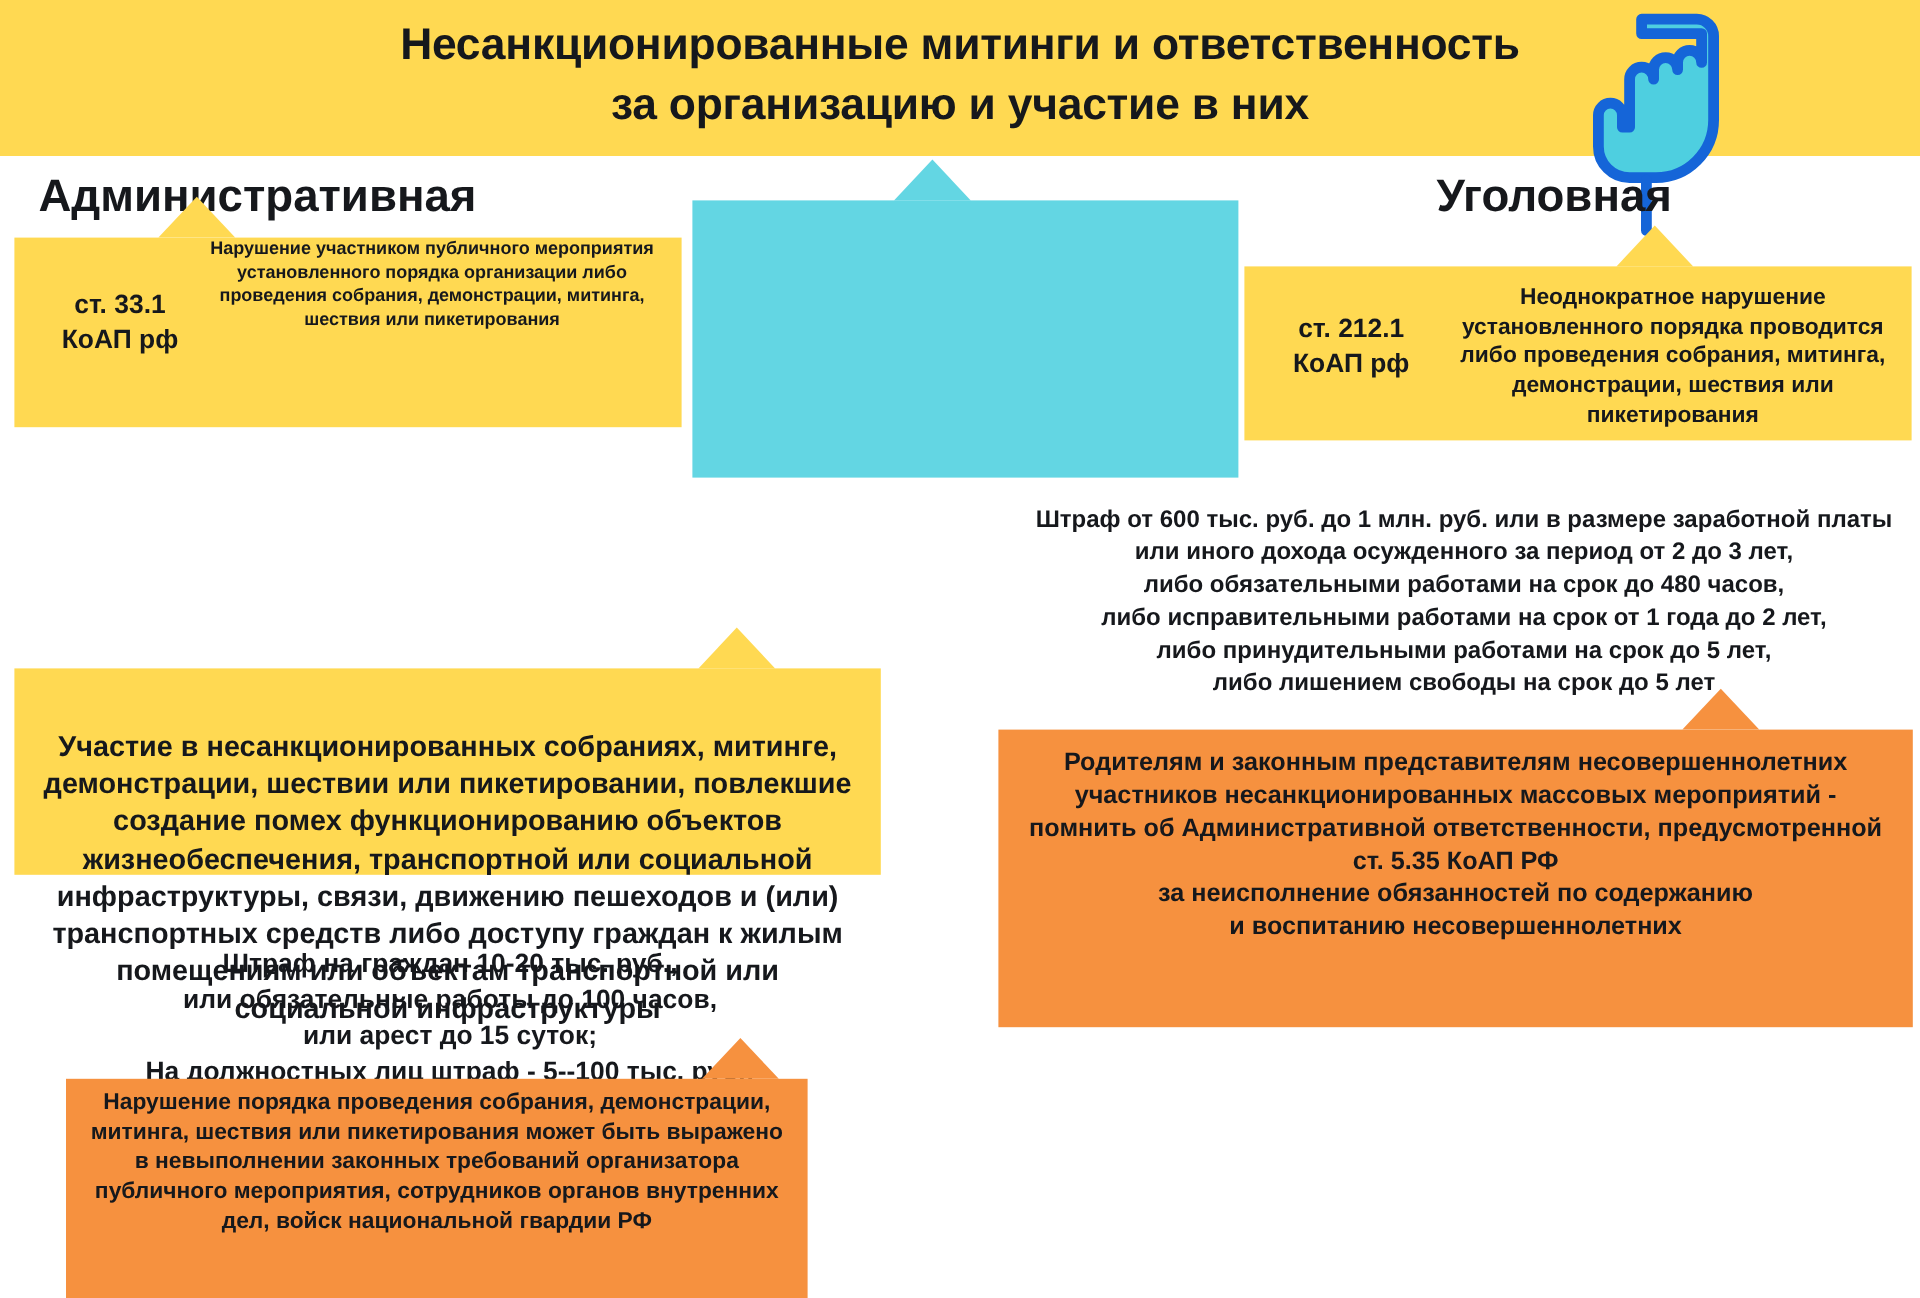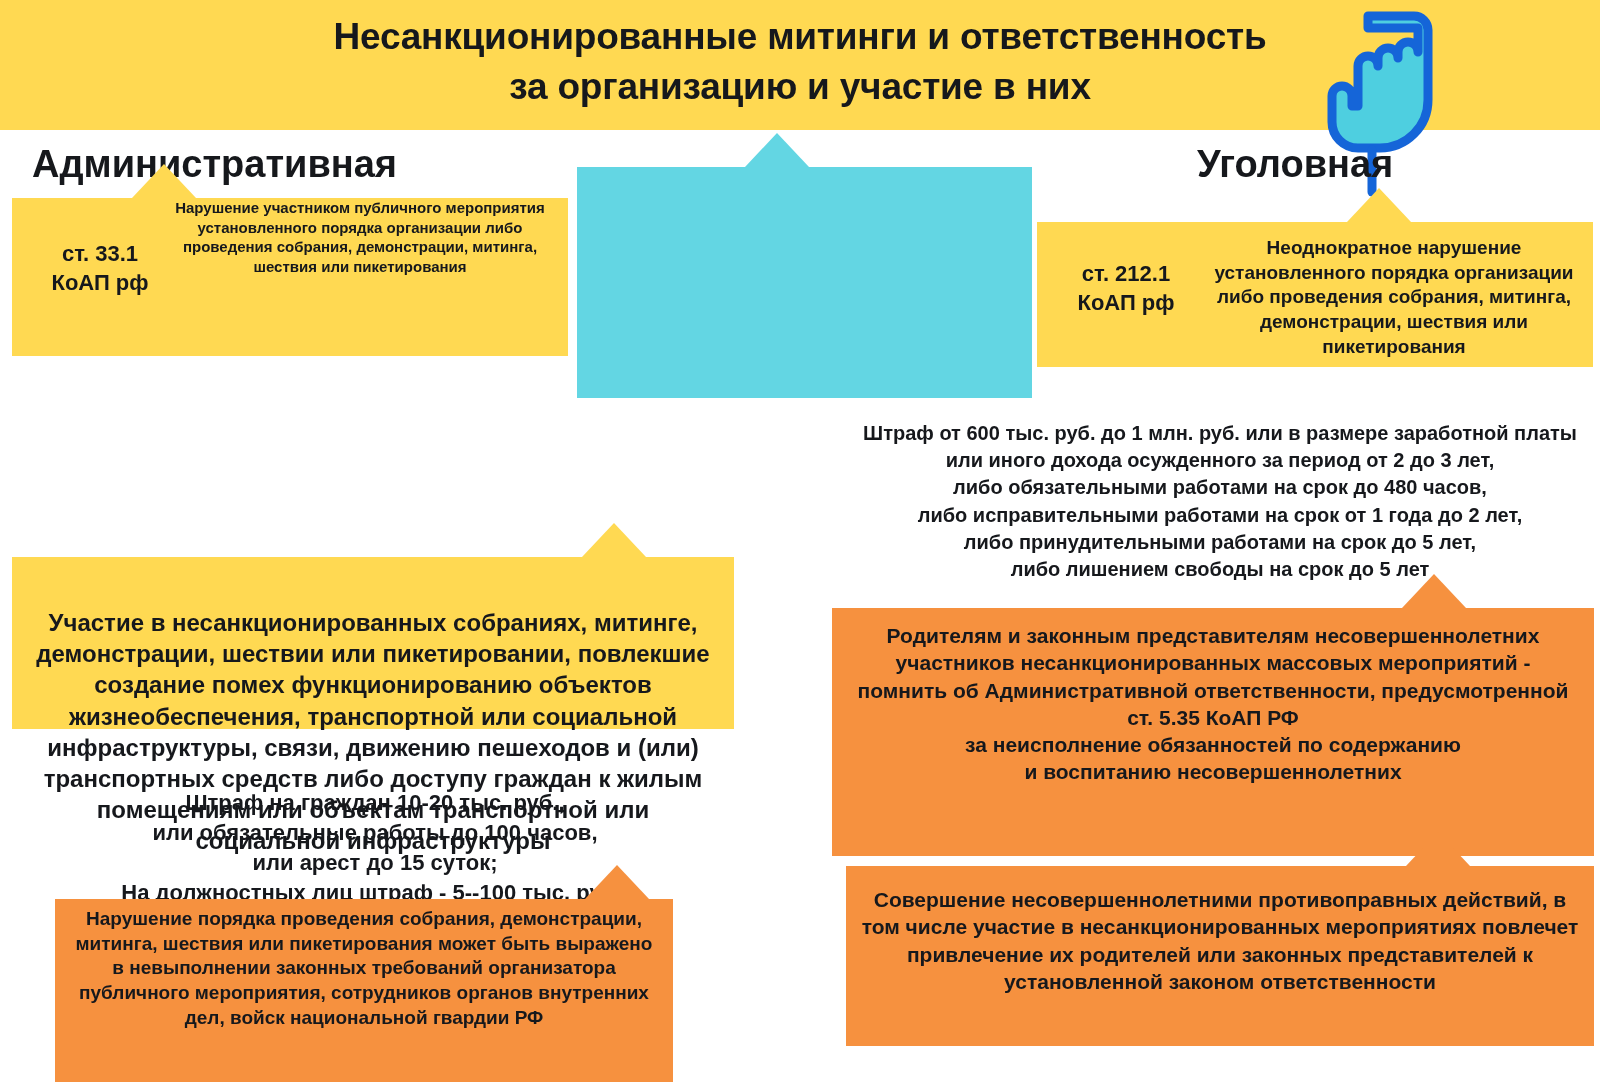--- a/index.html
+++ b/index.html
@@ -200,21 +200,21 @@
   </div>
 
   <div class="box cyan" id="box-cyan">
     <div class="notch-up cyan-n" style="left:168px; top:-34px;"></div>
   </div>
 
   <div class="box yellow" id="box-koap-2121">
     <div class="notch-up yellow-n" style="left:310px; top:-34px;"></div>
     <div class="txt" id="koap-2121-label" style="white-space: pre-line;">ст. 212.1
 КоАП рф</div>
-    <div class="txt" id="koap-2121-text">Неоднократное нарушение установленного порядка организации либо проведения собрания, митинга, демонстрации, шествия или пикетирования</div>
+    <div class="txt" id="koap-2121-text">Неоднократное нарушение установленного порядка проводится либо проведения собрания, митинга, демонстрации, шествия или пикетирования</div>
   </div>
 
 
   <div class="plain" id="plain-crim-1" style="white-space: pre-line;">Штраф от 600 тыс. руб. до 1 млн. руб. или в размере заработной платы или иного дохода осужденного за период от 2 до 3 лет,
 либо обязательными работами на срок до 480 часов,
 либо исправительными работами на срок от 1 года до 2 лет,
 либо принудительными работами на срок до 5 лет,
 либо лишением свободы на срок до 5 лет</div>
 
   <div class="box yellow" id="box-participation">
@@ -233,18 +233,14 @@
     <div class="txt" id="violation-text">Нарушение порядка проведения собрания, демонстрации, митинга, шествия или пикетирования может быть выражено в невыполнении законных требований организатора публичного мероприятия, сотрудников органов внутренних дел, войск национальной гвардии РФ</div>
   </div>
 
   <div class="box orange" id="box-parents">
     <div class="notch-up orange-n" style="left:570px; top:-34px;"></div>
     <div class="txt" id="parents-text" style="white-space: pre-line;">Родителям и законным представителям несовершеннолетних участников несанкционированных массовых мероприятий  - помнить об Административной ответственности, предусмотренной ст. 5.35 КоАП РФ
 за неисполнение обязанностей по содержанию
 и воспитанию несовершеннолетних</div>
   </div>
 
-  <div class="box orange" id="box-minors">
-    <div class="notch-up orange-n" style="left:560px; top:-34px;"></div>
-    <div class="txt" id="minors-text">Совершение несовершеннолетними противоправных действий, в том числе участие в несанкционированных мероприятиях повлечет привлечение их родителей или законных представителей  к установленной законом ответственности</div>
-  </div>
 
 </div>
 
 </body></html>

